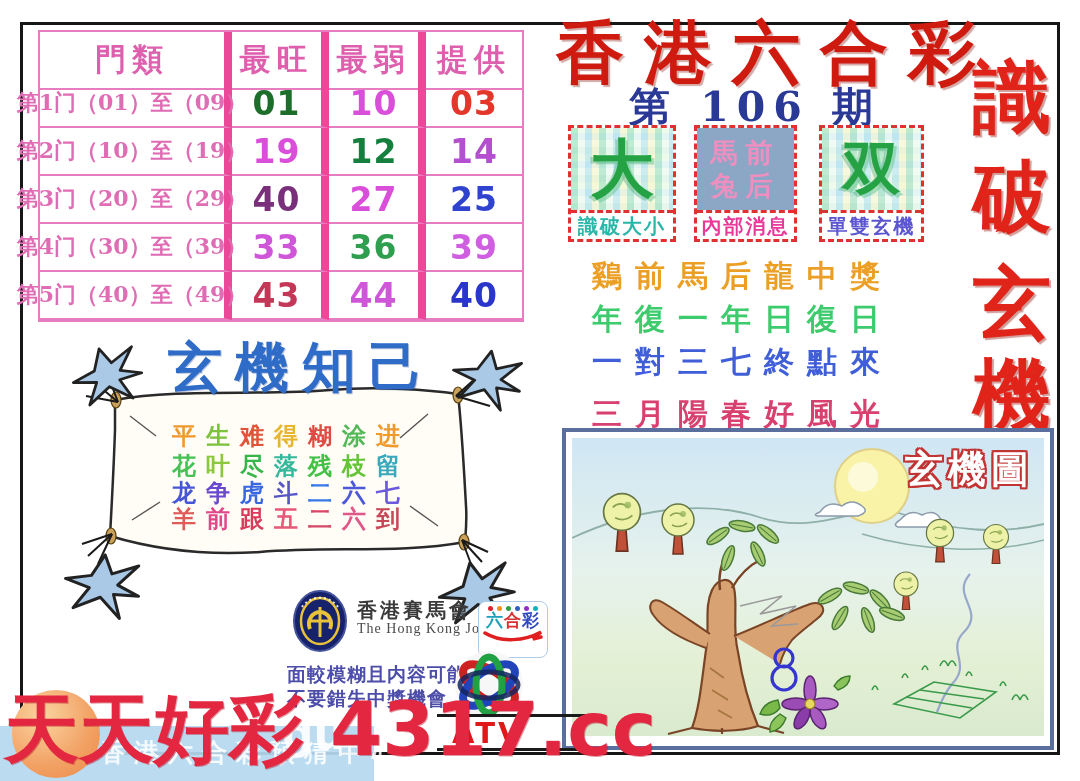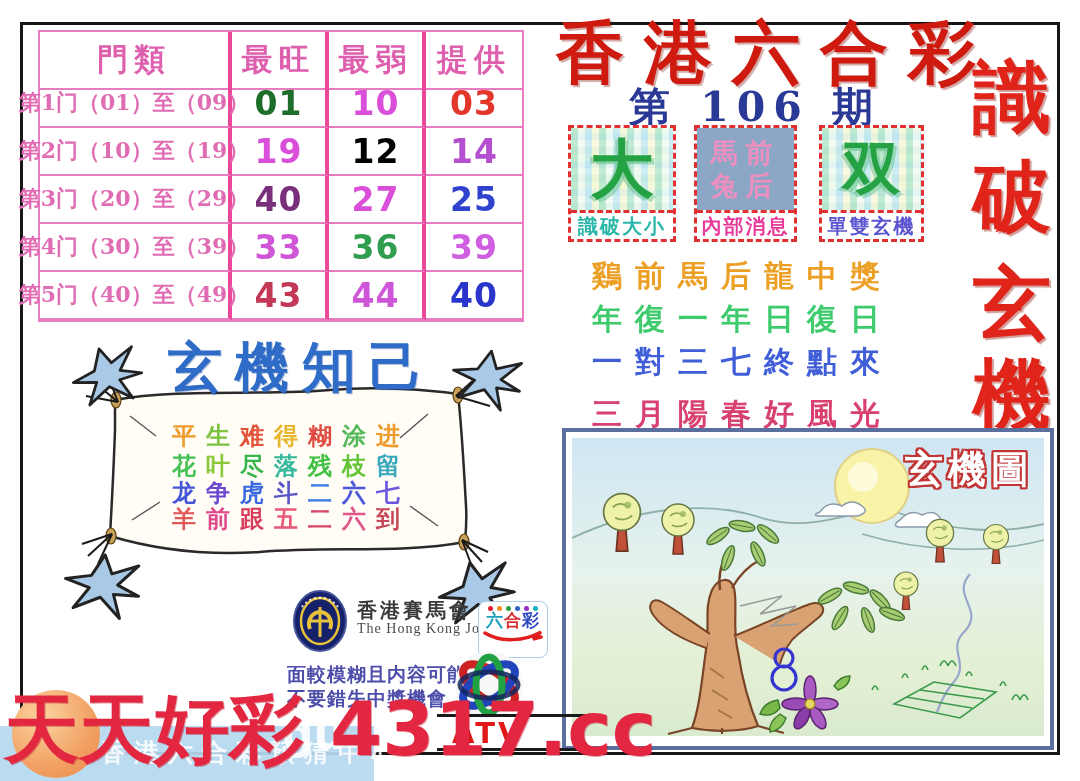--- a/index.html
+++ b/index.html
@@ -8,21 +8,21 @@
 
   
   .frame { position:absolute; left:20px; top:22px; width:1040px; height:733px;
            border:3px solid #161616; background:#fff; }
 
   
   .stats { position:absolute; left:38px; top:30px; width:486px;
            border:2px solid #e87cc0; display:grid;
            grid-template-columns:192px 97px 97px 96px;
            grid-auto-rows:48px; background:#fff; }
-  .stats .cell { border-right:4px solid #ec4899; border-bottom:2px solid #e87cc0;
+  .stats .cell { border-right:8px solid #ec4899; border-bottom:2px solid #e87cc0;
                  display:flex; align-items:center; justify-content:center; }
   .stats .cell:nth-child(4n) { border-right:none; }
   .stats .hdr { height:58px; font-family:"DejaVu Serif","Liberation Serif",serif;
                 color:#de5fae; font-size:31px; font-weight:bold; letter-spacing:6px; }
   .stats .rlabel { font-family:"DejaVu Serif","Liberation Serif",serif;
                    color:#e06cb4; font-size:22px; font-weight:bold; white-space:nowrap; }
   .stats .num { font-size:33px; font-weight:900; letter-spacing:1px; }
   .stats .hrow { height:58px; }
 
   
@@ -154,21 +154,21 @@
         <span class="num" style="color: rgb(226, 55, 42);">03</span>
       </div>
 
     <div class="cell">
         <span class="rlabel">第2门（10）至（19）</span>
       </div>
     <div class="cell">
         <span class="num" style="color: rgb(217, 79, 217);">19</span>
       </div>
     <div class="cell">
-        <span class="num" style="color: #000000;">12</span>
+        <span class="num" style="color: #15803d;">12</span>
       </div>
     <div class="cell">
         <span class="num" style="color: rgb(180, 79, 208);">14</span>
       </div>
 
     <div class="cell">
         <span class="rlabel">第3门（20）至（29）</span>
       </div>
     <div class="cell">
         <span class="num" style="color: rgb(122, 47, 122);">40</span>

